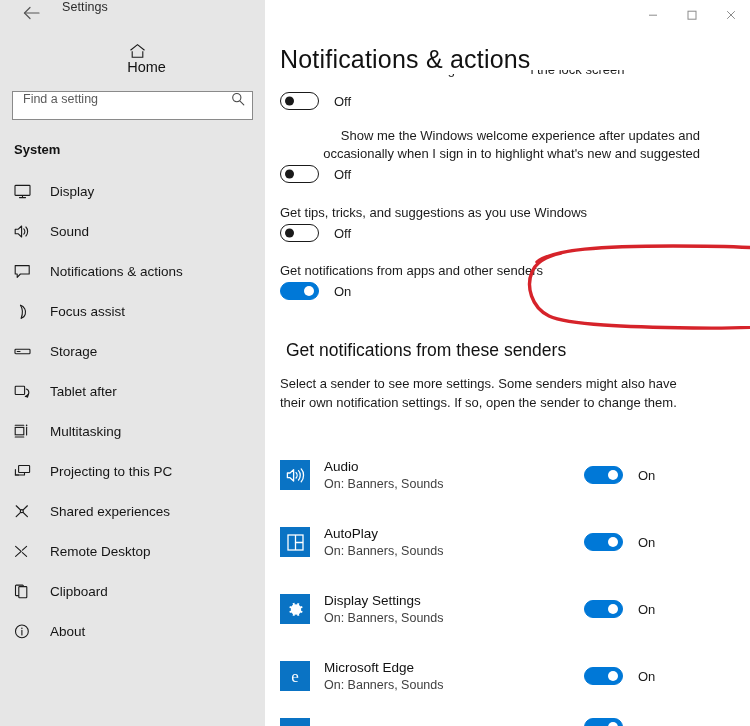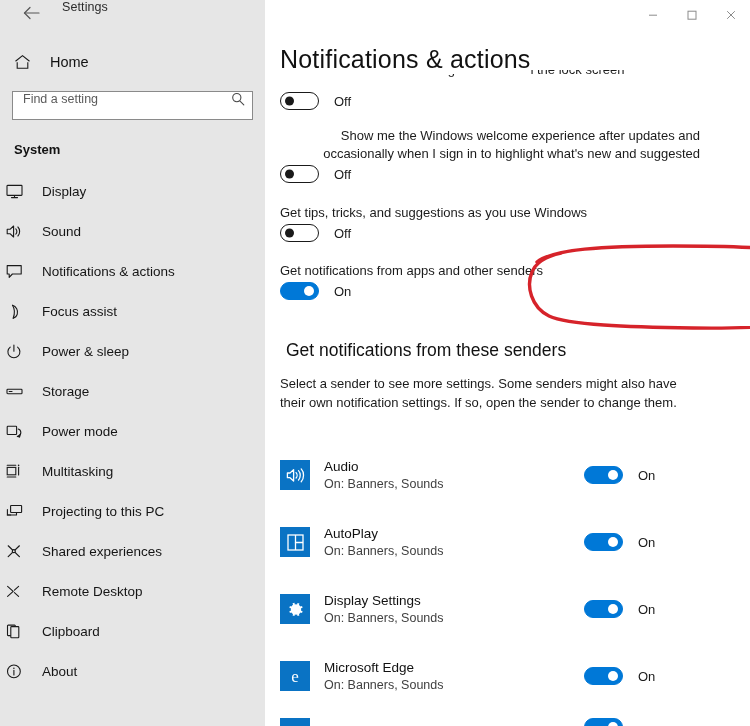--- a/index.html
+++ b/index.html
@@ -48,20 +48,21 @@
     letter-spacing: .1px;
   }
 
   .home-row {
     display: flex;
     align-items: center;
     height: 38px;
     padding-left: 14px;
     margin-top: 11px;
     cursor: default;
+    flex-direction: column;
   }
   .home-row .ic { width: 22px; display:flex; align-items:center; justify-content:flex-start; color:#1a1a1a; }
   .home-row .lbl { font-size: 14.5px; color: #121212; margin-left: 14px; }
 
   .search-wrap {
     margin: 10px 12px 0 12px;
     height: 29px;
     background: #fff;
     border: 1px solid #8a8a8a;
     display: flex;
@@ -85,21 +86,21 @@
     color: #121212;
     padding: 0 0 0 14px;
     margin-top: 22px;
   }
 
   .nav { margin-top: 14px; }
   .nav-item {
     display: flex;
     align-items: center;
     height: 40px;
-    padding-left: 6px;
+    padding-left: 14px;
     cursor: default;
   }
   .nav-item .ic {
     width: 22px; min-width:22px;
     display: flex; align-items: center; justify-content: flex-start;
     color: #1a1a1a;
   }
   .nav-item .ic svg { display:block; }
   .nav-item .lbl {
     font-size: 13.5px;
@@ -349,49 +350,40 @@
       <div class="nav-item">
         <span class="ic">
           <svg width="17" height="15" viewBox="0 0 17 15" fill="none" stroke="#1a1a1a" stroke-width="1.1">
             <path d="M6.5 1.3 C10.2 2.4 12.4 6.4 11.3 10.1 C10.7 12.2 9.1 13.7 7.2 14.2" stroke-linecap="round"></path>
             <path d="M6.5 1.3 C8.6 4.6 8.8 10 7.2 14.2" stroke-linecap="round"></path>
           </svg>
         </span>
         <span class="lbl">Focus assist</span>
       </div>
 
-      <div class="nav-item">
-        <span class="ic">
-          <svg width="16" height="15" viewBox="0 0 16 15" fill="none" stroke="#1a1a1a" stroke-width="1.1">
-            <path d="M4.2 3.1 A6 6 0 1 0 11.6 3.1" stroke-linecap="round"></path>
-            <path d="M7.9 1 V7.2" stroke-linecap="round"></path>
-          </svg>
-        </span>
-        <span class="lbl">Power &amp; sleep</span>
-      </div>
 
       <div class="nav-item">
         <span class="ic">
           <svg width="17" height="15" viewBox="0 0 17 15" fill="none" stroke="#1a1a1a" stroke-width="1.1">
             <rect x="1" y="5.3" width="15" height="4.4" rx="0.8"></rect>
             <path d="M3.2 7.5 H6" stroke-linecap="round"></path>
           </svg>
         </span>
         <span class="lbl">Storage</span>
       </div>
 
       <div class="nav-item">
         <span class="ic">
           <svg width="17" height="15" viewBox="0 0 17 15" fill="none" stroke="#1a1a1a" stroke-width="1.1">
             <rect x="1.2" y="2.3" width="9.4" height="8.2" rx="0.7"></rect>
             <path d="M12.2 5 A3.6 3.6 0 0 1 12.6 11.8 L13.6 12.8" stroke-linecap="round"></path>
             <path d="M14.2 10.6 L13.6 12.9 L11.3 12.4" stroke-linecap="round" stroke-linejoin="round"></path>
           </svg>
         </span>
-        <span class="lbl">Power mode</span>
+        <span class="lbl">Tablet after</span>
       </div>
 
       <div class="nav-item">
         <span class="ic">
           <svg width="17" height="15" viewBox="0 0 17 15" fill="none" stroke="#1a1a1a" stroke-width="1.1">
             <rect x="1.2" y="3.4" width="8.6" height="7.4"></rect>
             <path d="M1.2 1.2 H9.8 M1.2 13 H9.8" stroke-linecap="round"></path>
             <path d="M12.6 3.2 V10.9" stroke-linecap="round"></path>
             <circle cx="12.6" cy="1.4" r="0.8" fill="#1a1a1a" stroke="none"></circle>
           </svg>

